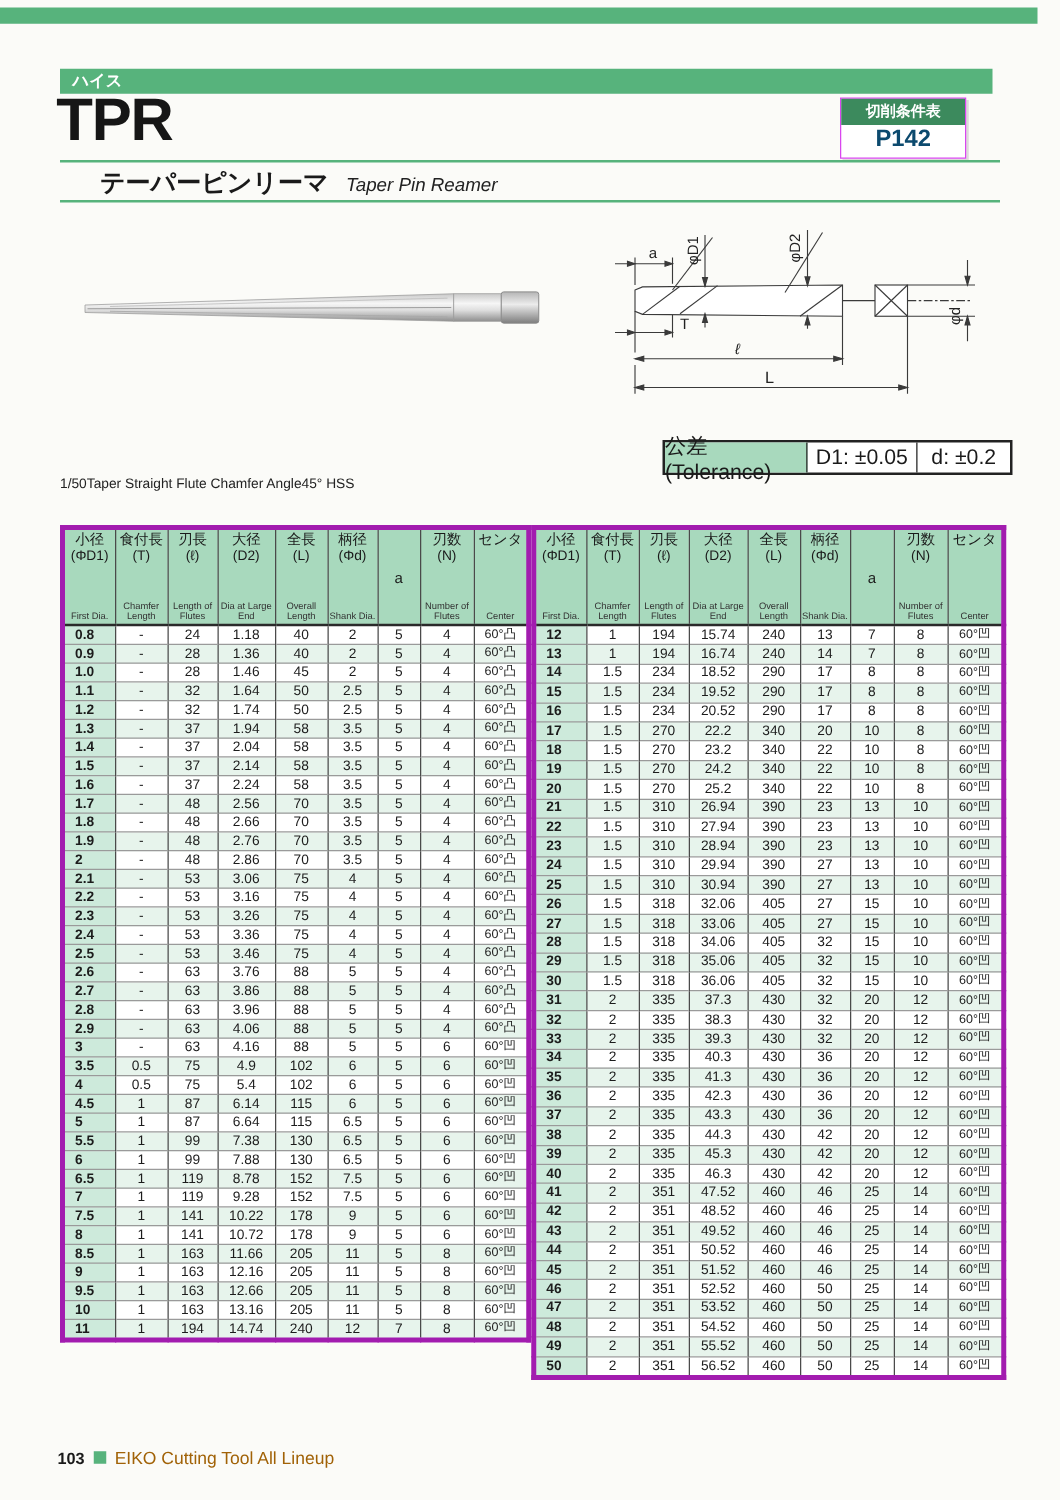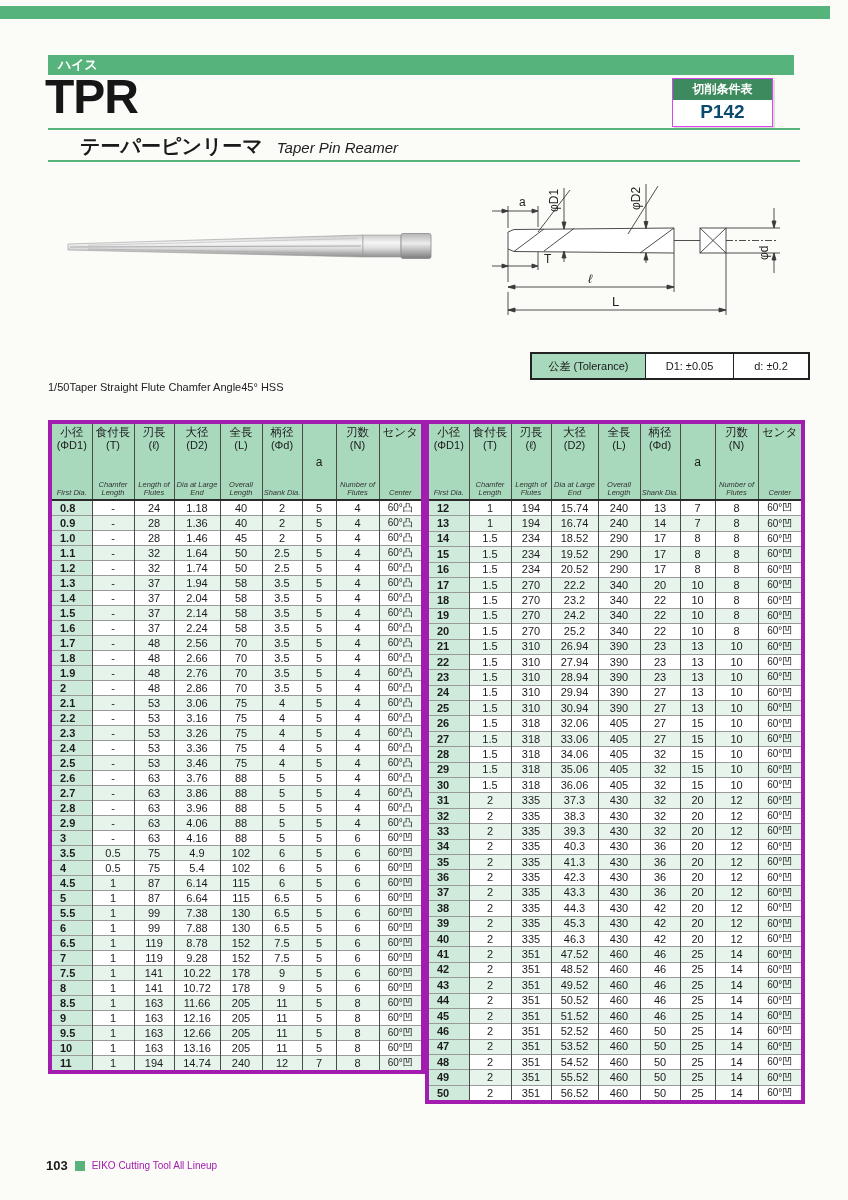--- a/index.html
+++ b/index.html
@@ -29,53 +29,53 @@
   .rule2{top:160px;}
 
   .subtitle-row{position:absolute;left:48px;top:133px;display:flex;align-items:baseline;gap:14px;margin-left:32px;}
   .subtitle-jp{font-size:20px;font-weight:bold;}
   .subtitle-en{font-size:15px;font-style:italic;color:#222;}
 
   .photo{position:absolute;left:58px;top:213px;}
   .drawing{position:absolute;left:478px;top:170px;}
 
   .tol{position:absolute;left:530px;top:352px;display:flex;border:2px solid #222;height:24px;
-    font-size:11px;background:#fff;}
+    font-size:17px;background:#fff;}
   .tol-cell{display:flex;align-items:center;justify-content:center;box-sizing:border-box;}
   .tol-label{width:114px;background:#a8d9bd;border-right:1.5px solid #222;}
   .tol-d1{width:88px;border-right:1.5px solid #222;}
   .tol-d{width:74px;}
 
   .section-head{position:absolute;left:48px;top:380px;}
   .section-line1{display:flex;align-items:baseline;gap:12px;}
   .section-title-bold{font-size:19px;font-weight:bold;}
   .section-title-rest{font-size:13.5px;}
   .section-sub{font-size:11px;margin-top:1px;color:#222;}
 
   .tbl-wrap-left{position:absolute;left:48px;top:420px;width:373px;}
   .tbl-wrap-right{position:absolute;left:425px;top:420px;width:376px;}
   table.tbl{border-collapse:collapse;table-layout:fixed;width:100%;border:4px solid #a21caf;background:#fff;}
   .tbl th{background:#a8d9bd;border:1px solid #4a4a4a;border-bottom:2px solid #2a2a2a;
     height:71px;padding:2px 0;vertical-align:middle;font-weight:normal;}
   .th-inner{display:flex;flex-direction:column;justify-content:space-between;height:100%;align-items:center;}
   .h-jp{font-size:11.5px;line-height:1.15;white-space:nowrap;}
   .h-sym{font-size:11px;line-height:1.1;white-space:nowrap;}
-  .h-en{font-size:7.5px;font-style:italic;line-height:1.1;color:#333;text-align:center;}
+  .h-en{font-size:7.5px;line-height:1.1;color:#333;text-align:center;}
   .th-single{display:flex;align-items:center;justify-content:center;height:100%;font-size:12px;}
   .tbl td{border-left:1px solid #4a4a4a;border-top:1px solid #9a9a9a;text-align:center;
     font-size:11px;height:14px;line-height:1;padding:0;color:#1c1c1c;}
   .tbl-right td{height:14.4px;}
   .tbl td:first-child{background:#cdeadb;font-weight:bold;text-align:left;padding-left:8px;}
   .tbl tr:nth-child(even) td:not(:first-child){background:#e7f4ec;}
   .tbl td:last-child{font-size:10px;}
 
   .footer{position:absolute;left:46px;top:1158px;display:flex;align-items:center;gap:7px;}
   .footer-page{font-size:13px;font-weight:bold;}
   .footer-square{width:10px;height:10px;background:#57b37c;}
-  .footer-text{font-size:10px;color:#a21caf;}
+  .footer-text{font-size:14px;color:#a16207;}
 
   svg text{font-family:"Liberation Sans","DejaVu Sans",sans-serif;}
 </style>
 </head>
 <body>
 
 <div class="page">
 
   <div class="top-bar"></div>
 

